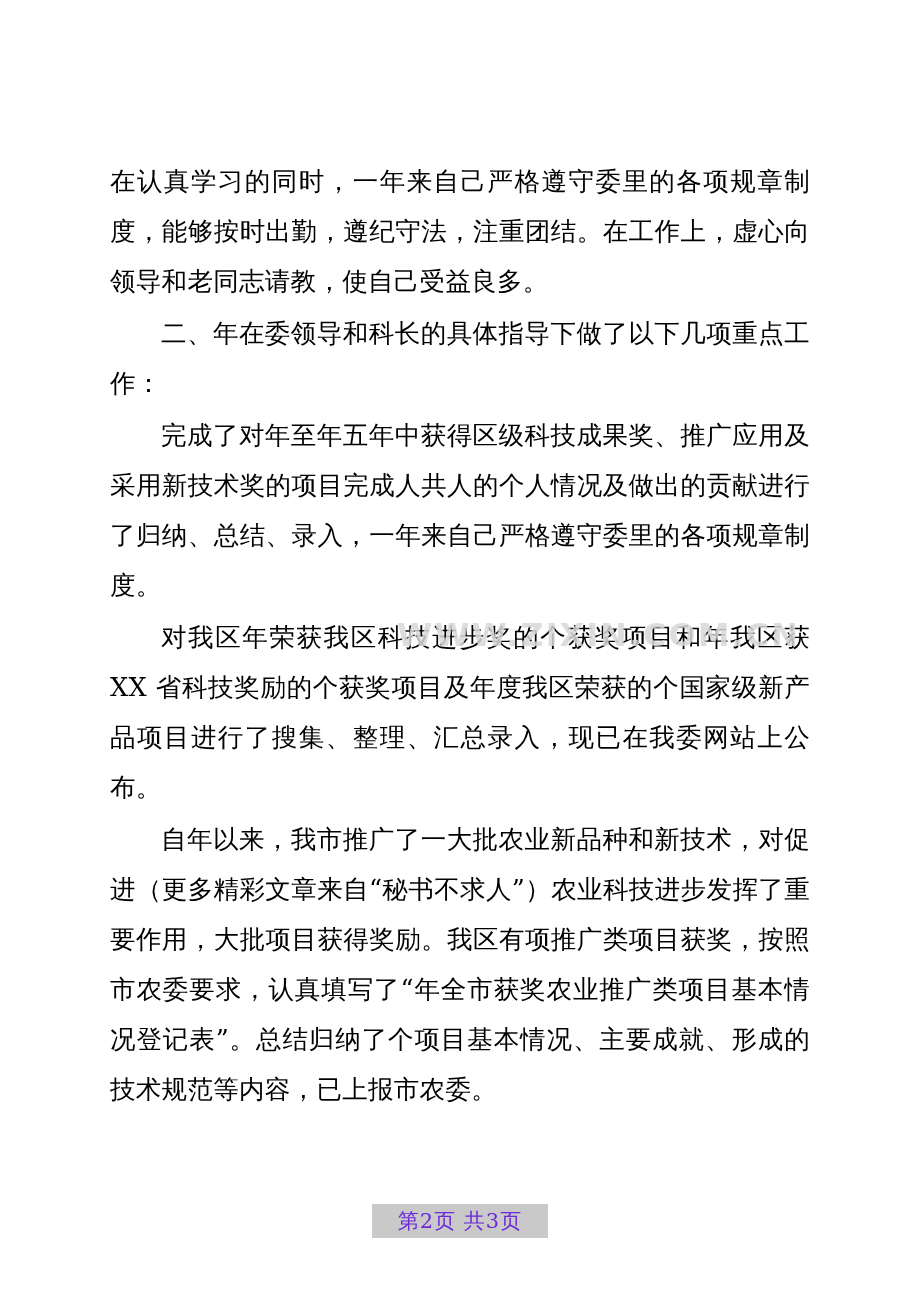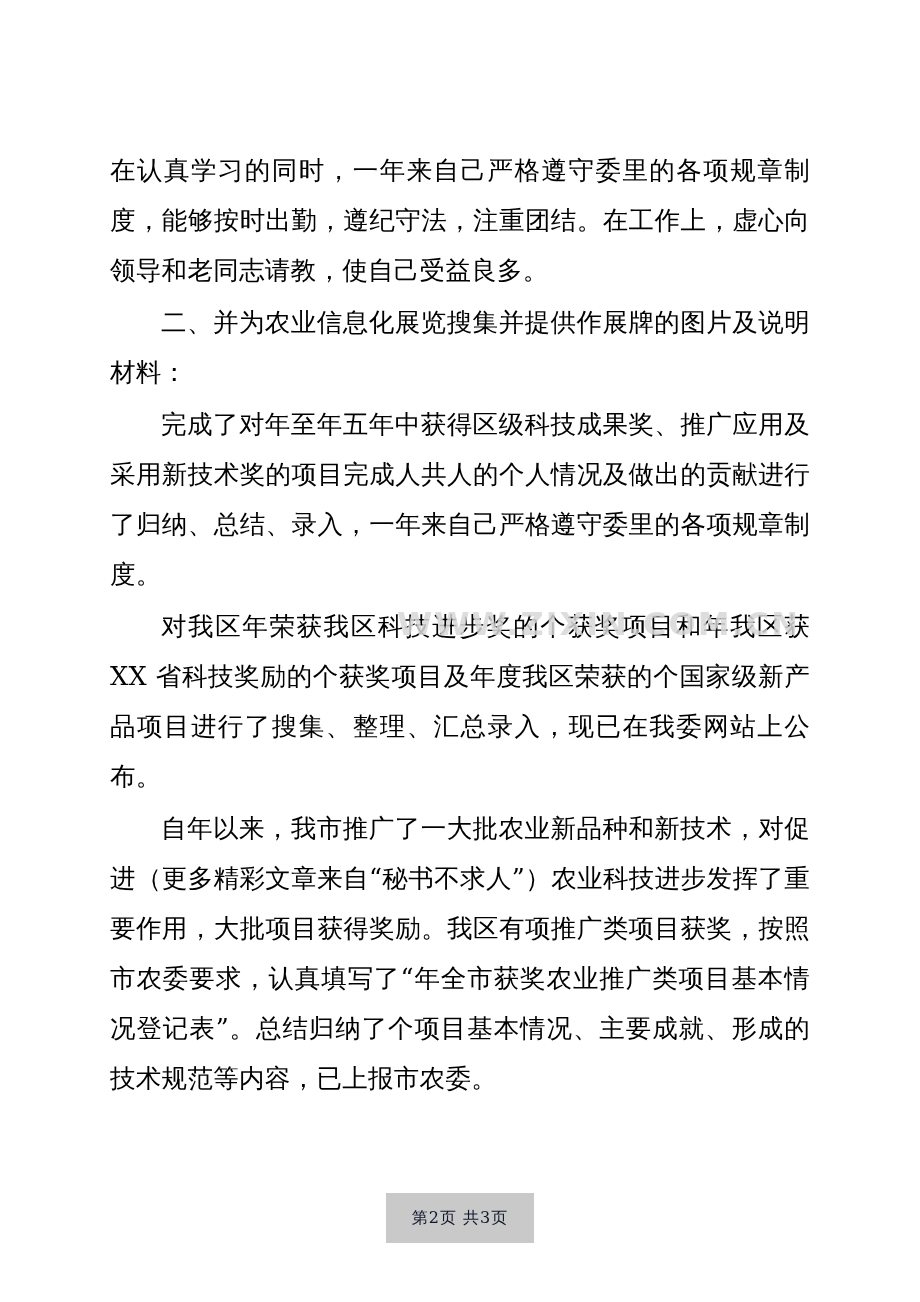--- a/index.html
+++ b/index.html
@@ -10,21 +10,21 @@
   body {
     width: 920px;
     height: 1302px;
     font-family: "DejaVu Sans", sans-serif;
     position: relative;
     overflow: hidden;
   }
   .page {
     position: absolute;
     left: 0;
-    top: 5px;
+    top: 16px;
     width: 920px;
     height: 1032px;
     background: #ffffff;
   }
   .content {
     position: absolute;
     left: 110px;
     top: 140px;
     width: 700px;
   }
@@ -60,36 +60,36 @@
   .footer {
     position: absolute;
     left: 0;
     top: 1188px;
     width: 920px;
     text-align: center;
   }
   .footer-bar {
     display: inline-block;
     background: #c9c9c9;
-    color: #0f172a;
+    color: #6d28d9;
     font-family: "DejaVu Serif", "Liberation Serif", serif;
-    font-size: 16px;
+    font-size: 21px;
     line-height: 34px;
-    padding: 8px 26px;
+    padding: 0 26px;
     letter-spacing: 1px;
   }
 </style>
 </head>
 <body>
 
 <div class="page">
 
   <div class="content">
     <p class="para">在认真学习的同时，一年来自己严格遵守委里的各项规章制度，能够按时出勤，遵纪守法，注重团结。在工作上，虚心向领导和老同志请教，使自己受益良多。</p>
-    <p class="para indent">二、并为农业信息化展览搜集并提供作展牌的图片及说明材料：</p>
+    <p class="para indent">二、年在委领导和科长的具体指导下做了以下几项重点工作：</p>
     <p class="para indent">完成了对年至年五年中获得区级科技成果奖、推广应用及采用新技术奖的项目完成人共人的个人情况及做出的贡献进行了归纳、总结、录入，一年来自己严格遵守委里的各项规章制度。</p>
     <p class="para indent">对我区年荣获我区科技进步奖的个获奖项目和年我区获 XX 省科技奖励的个获奖项目及年度我区荣获的个国家级新产品项目进行了搜集、整理、汇总录入，现已在我委网站上公布。</p>
     <p class="para indent">自年以来，我市推广了一大批农业新品种和新技术，对促进（更多精彩文章来自“秘书不求人”）农业科技进步发挥了重要作用，大批项目获得奖励。我区有项推广类项目获奖，按照市农委要求，认真填写了“年全市获奖农业推广类项目基本情况登记表”。总结归纳了个项目基本情况、主要成就、形成的技术规范等内容，已上报市农委。</p>
 
   </div>
 
   <div class="watermark">WWW.ZIXIN.COM.CN</div>
 
   <div class="footer">
     <span class="footer-bar">第2页  共3页</span>

